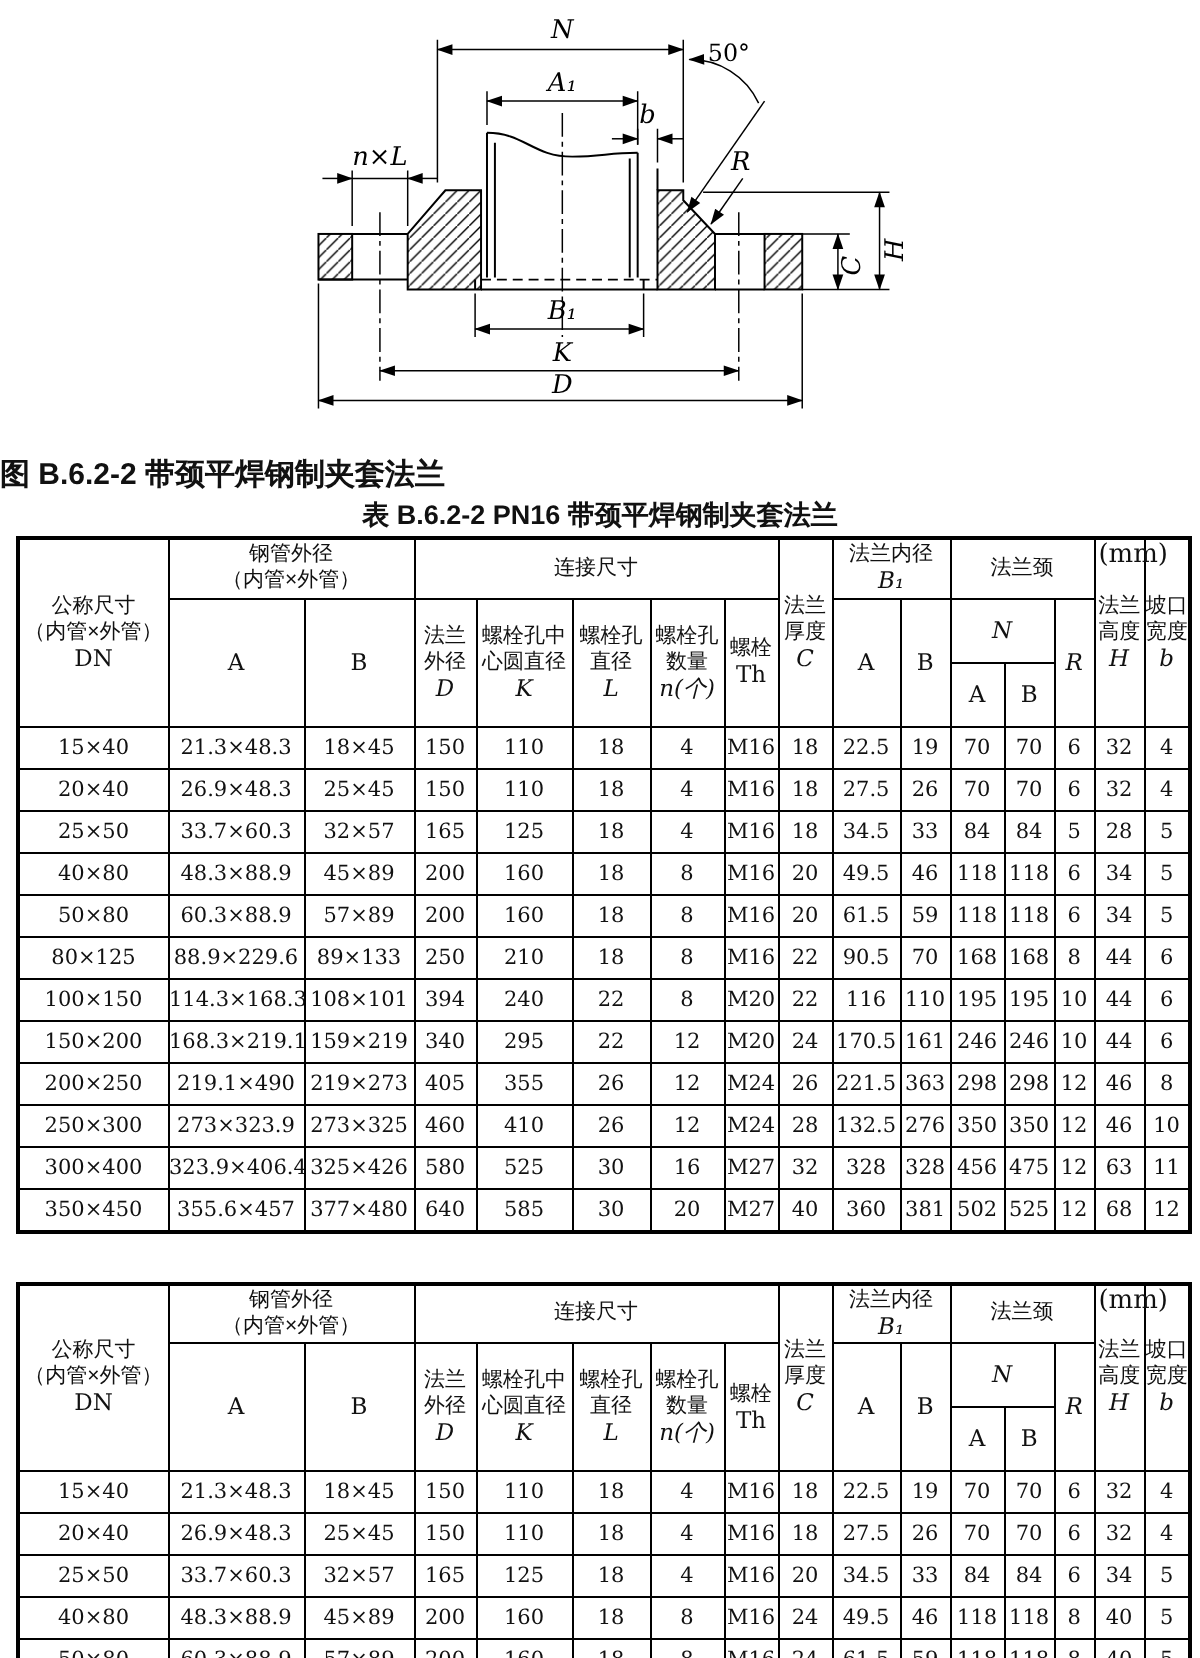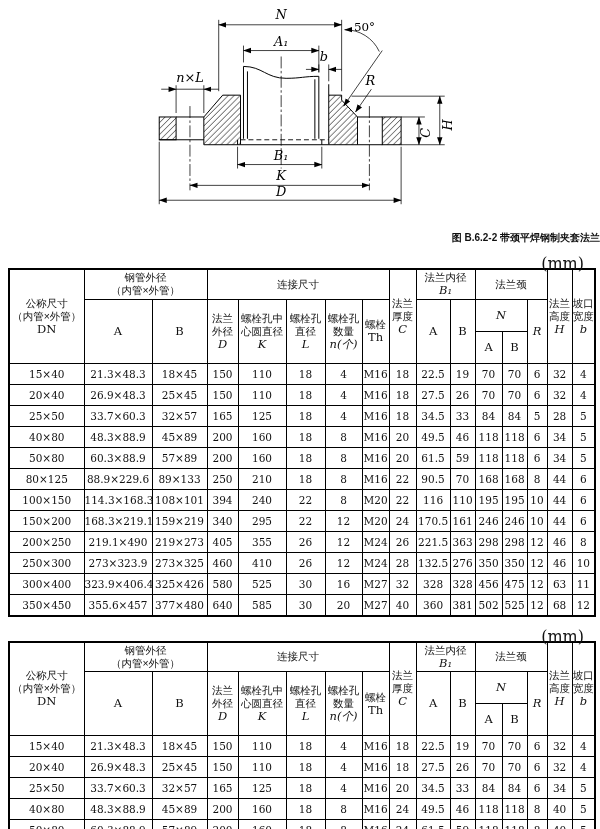--- a/index.html
+++ b/index.html
@@ -3,23 +3,23 @@
 <meta charset="utf-8">
 <style>
   html,body{margin:0;padding:0;background:#ffffff;}
   body{width:600px;font-family:"Liberation Sans",sans-serif;color:#111;}
   .page{width:600px;}
   
   .draw-wrap{width:600px;height:228px;}
   svg text{font-family:"DejaVu Serif",serif;font-style:italic;font-size:13px;fill:#000;}
   svg text.up{font-style:normal;font-size:12px;}
   
-  .fig-caption{text-align:right;font-weight:bold;font-size:10px;height:19px;line-height:19px;}
+  .fig-caption{text-align:left;font-weight:bold;font-size:15px;height:19px;line-height:19px;}
   .tbl-caption-row{position:relative;text-align:center;font-weight:bold;font-size:13.5px;height:21px;line-height:21px;}
-  .unit{position:absolute;right:16px;top:6px;font-weight:normal;font-size:16px;font-family:"DejaVu Serif",serif;}
+  .unit{position:absolute;right:16px;top:20px;font-weight:normal;font-size:13px;font-family:"DejaVu Serif",serif;}
   
   table{border-collapse:collapse;table-layout:fixed;width:584px;margin:0 8px;border:2px solid #000;}
   th,td{border:1px solid #000;text-align:center;vertical-align:middle;padding:0;overflow:hidden;}
   thead th{font-weight:normal;}
   thead tr:nth-child(1){height:30px;}
   thead tr:nth-child(2){height:32px;}
   thead tr:nth-child(3){height:32px;}
   .cn{display:block;font-size:10.5px;line-height:13px;white-space:pre-line;}
   .sym{display:block;font-size:11.5px;line-height:13px;font-style:italic;font-family:"DejaVu Serif",serif;}
   .sym.up{font-style:normal;}
@@ -114,20 +114,21 @@
         <text x="281" y="161">B₁</text>
         <text x="281" y="182">K</text>
         <text x="281" y="198">D</text>
       </g>
     </svg>
   </div>
 
   <div class="fig-caption">图 B.6.2-2  带颈平焊钢制夹套法兰</div>
 
   <div class="tbl-caption-row">
+    <span>表 B.6.2-2  PN16 带颈平焊钢制夹套法兰</span>
     <span class="unit">(mm)</span>
   </div>
 
   <table>
     <colgroup>
       <col style="width:75px">
         <col style="width:68px">
         <col style="width:55px">
       <col style="width:31px">
         <col style="width:48px">

